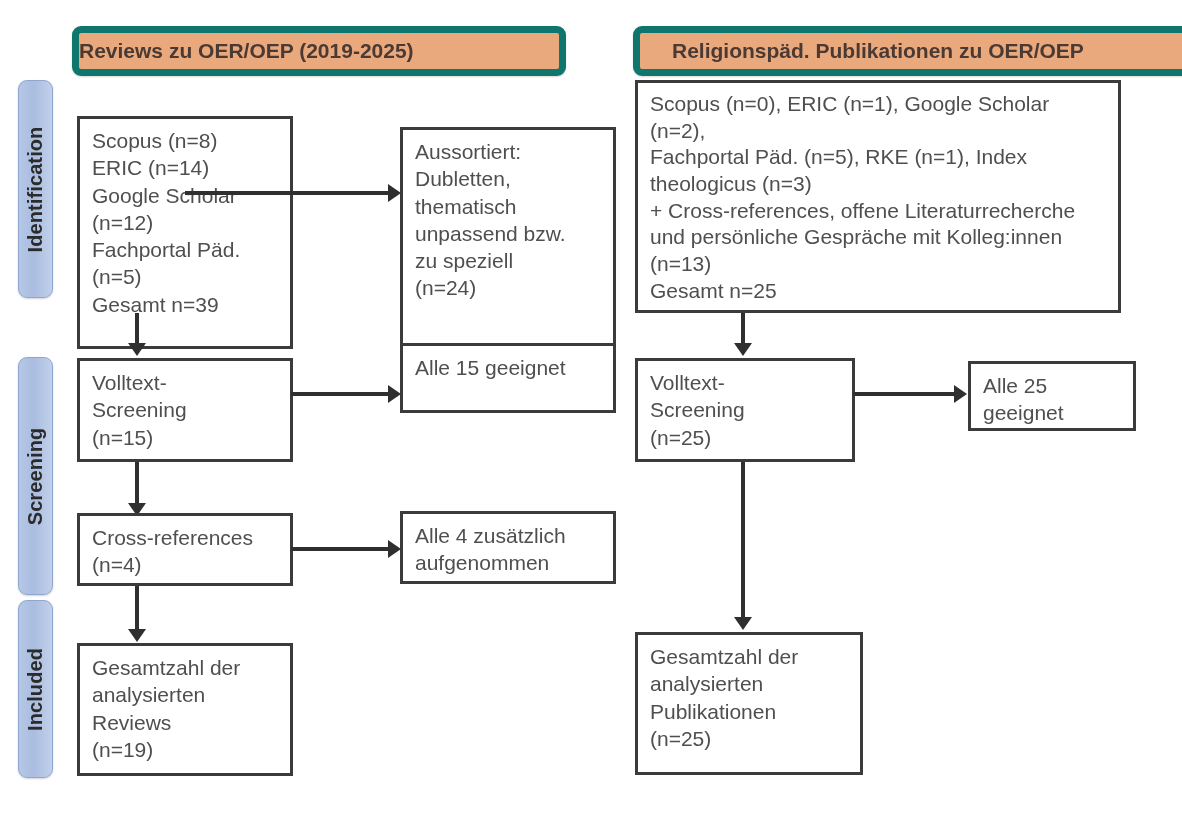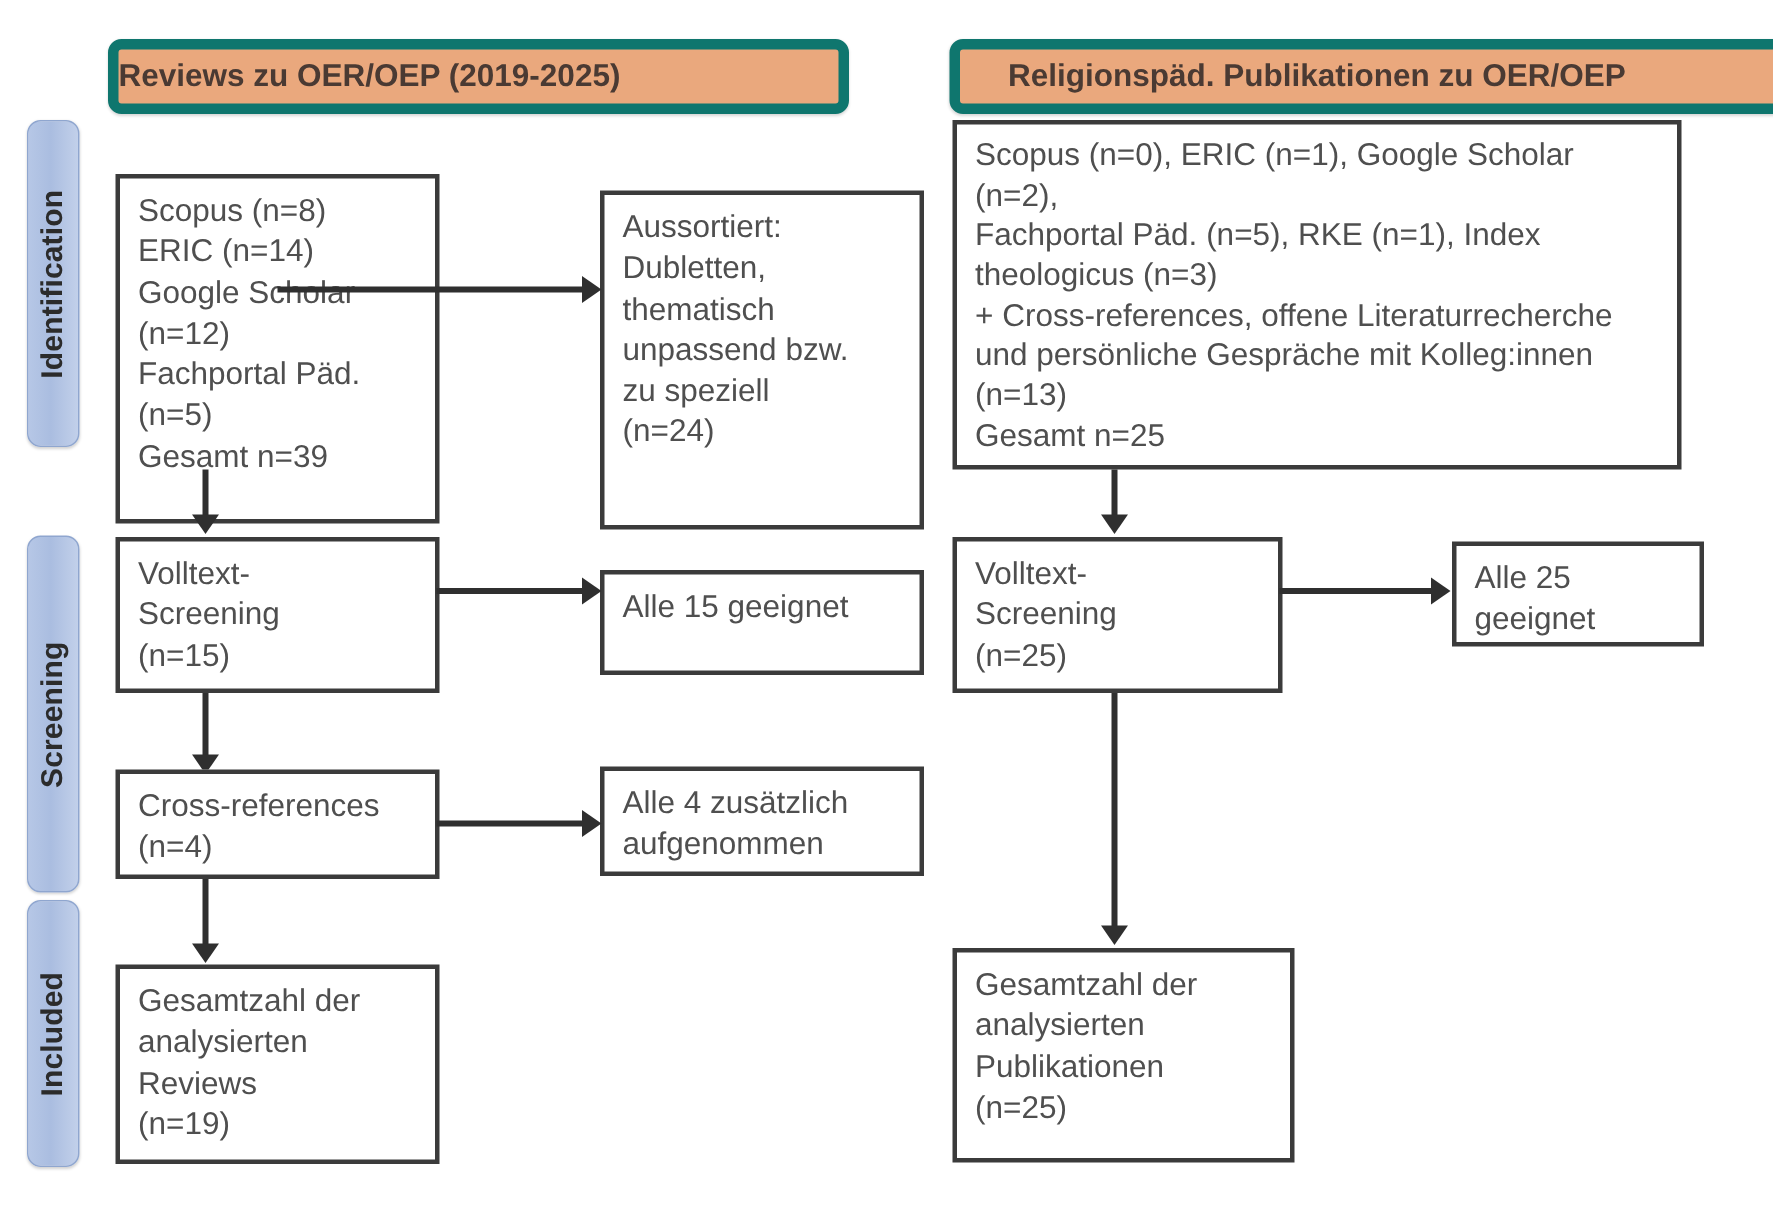--- a/index.html
+++ b/index.html
@@ -138,21 +138,21 @@
   <div class="conn h" style="left:185px; top:191px; width:206px;"></div>
   <div class="arrow-right" style="left:388px; top:184px;"></div>
 
   <div class="conn v" style="left:135px; top:313px; height:32px;"></div>
   <div class="arrow-down" style="left:128px; top:343px;"></div>
 
   <div class="node" style="left:77px; top:358px; width:216px; height:104px;">Volltext-
 Screening
 (n=15)</div>
 
-  <div class="node" style="left:400px; top:380px; width:216px; height:70px;">Alle 15 geeignet</div>
+  <div class="node" style="left:400px; top:343px; width:216px; height:70px;">Alle 15 geeignet</div>
 
   <div class="conn h" style="left:291px; top:392px; width:100px;"></div>
   <div class="arrow-right" style="left:388px; top:385px;"></div>
 
   <div class="conn v" style="left:135px; top:462px; height:44px;"></div>
   <div class="arrow-down" style="left:128px; top:503px;"></div>
 
   <div class="node" style="left:77px; top:513px; width:216px; height:73px;">Cross-references
 (n=4)</div>
 

